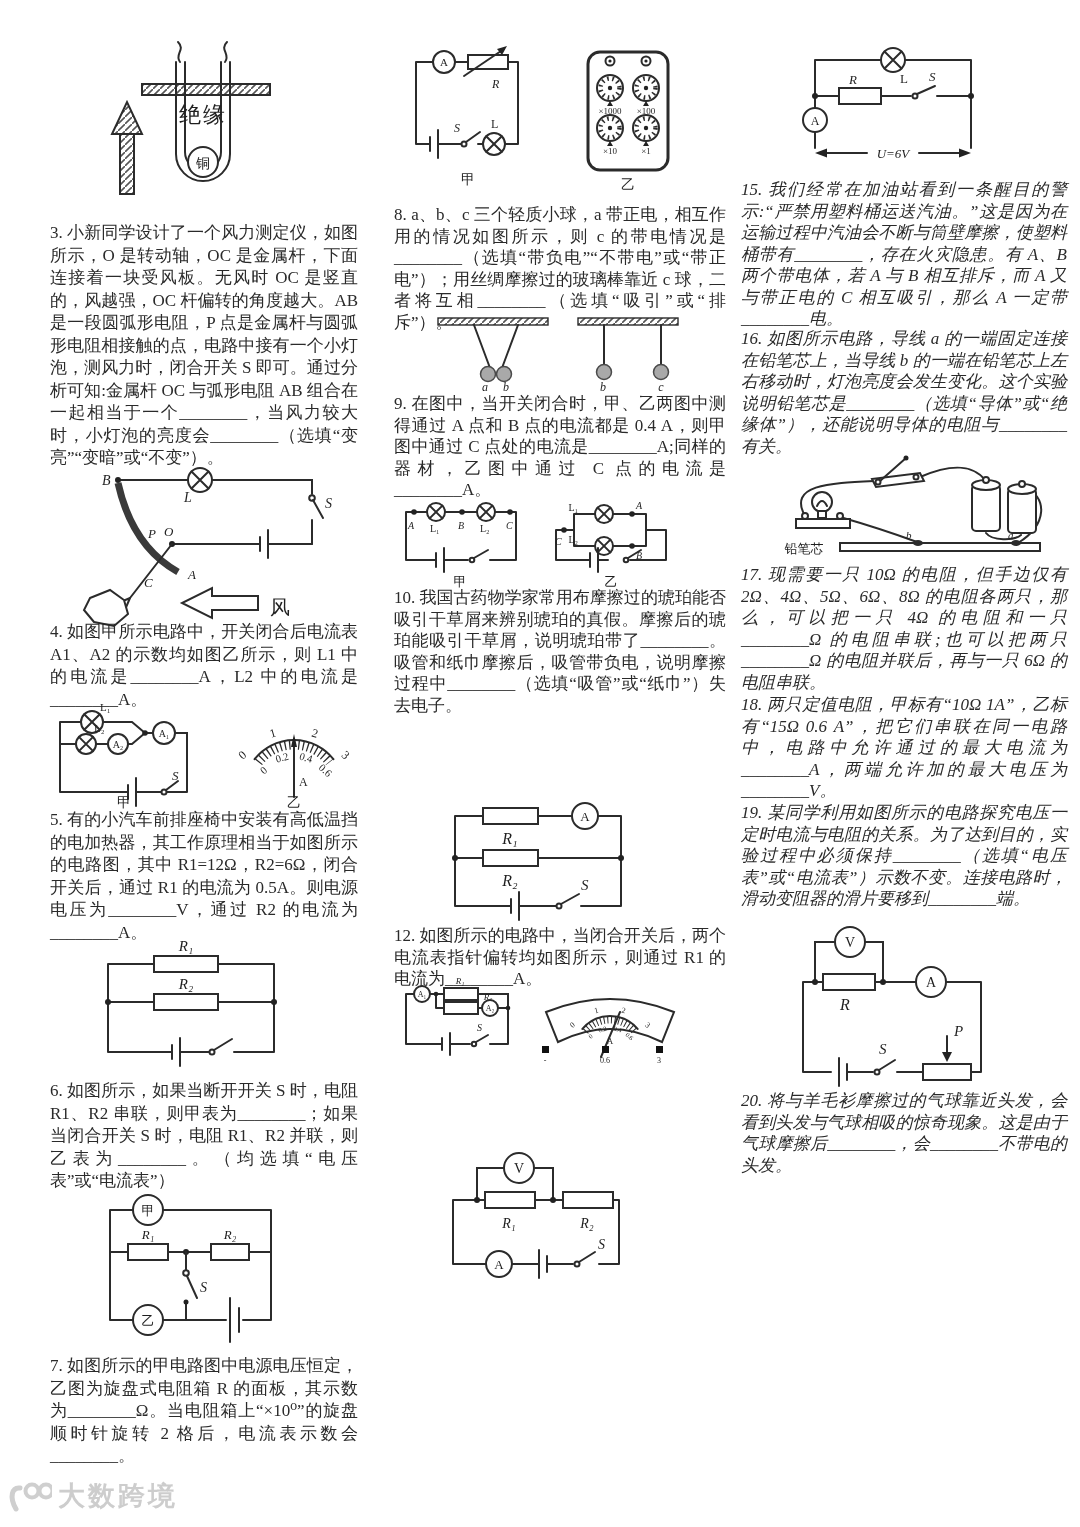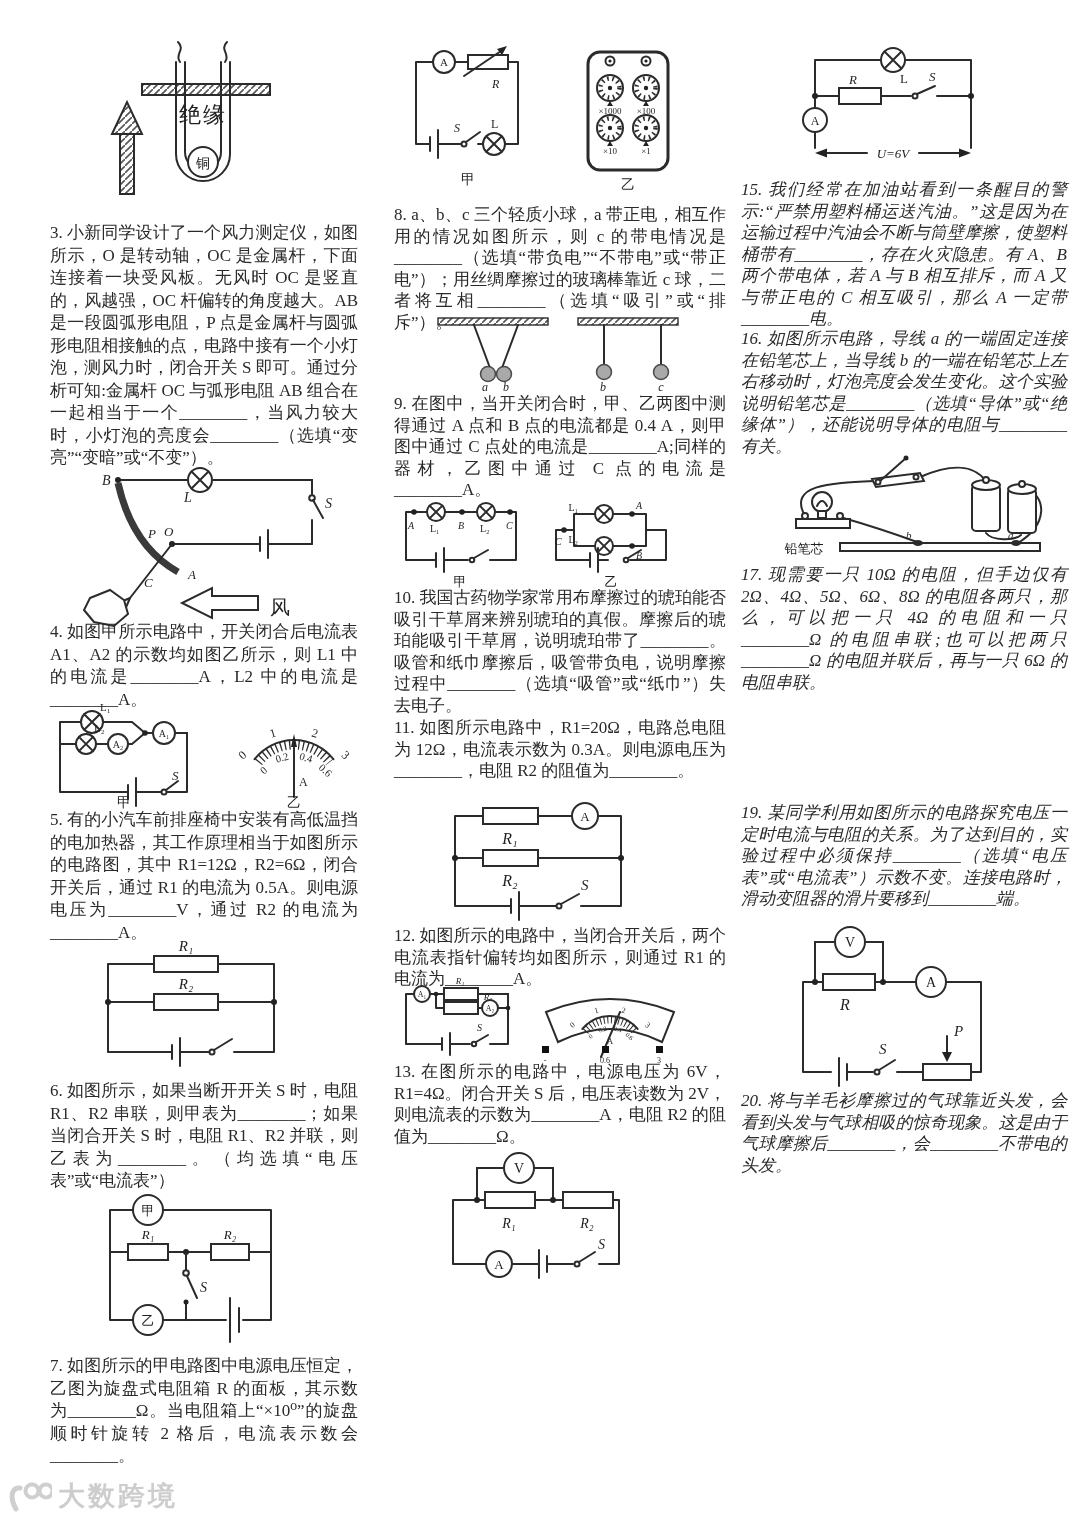--- a/index.html
+++ b/index.html
@@ -253,21 +253,20 @@
   <text x="180" y="45" font-size="10" text-anchor="end">L₂</text>
   <text class="it" x="238" y="61" font-size="10">B</text>
   <path class="w" d="M200,50 V74"></path>
       <path class="w" stroke-width="4.5" d="M192,55 V69"></path>
   <circle class="comp" cx="228" cy="62" r="2.3"></circle>
       <path class="w" d="M230,60 L243,52"></path>
   <text x="213" y="88" font-size="13" text-anchor="middle">乙</text>
 </svg>
 
 <p class="q c2" style="top:587px">10. 我国古药物学家常用布摩擦过的琥珀能否吸引干草屑来辨别琥珀的真假。摩擦后的琥珀能吸引干草屑，说明琥珀带了________。吸管和纸巾摩擦后，吸管带负电，说明摩擦过程中________（选填“吸管”或“纸巾”）失去电子。</p>
-<p class="q c2" style="top:717px">11. 如图所示电路中，R1=20Ω，电路总电阻为 12Ω，电流表示数为 0.3A。则电源电压为________，电阻 R2 的阻值为________。</p>
 
 <svg class="fig" style="left:443px;top:800px" width="190" height="122" viewBox="0 0 190 122">
   <path class="w" d="M12,16 V106 M178,16 V106 M12,16 H40 M95,16 H129 M155,16 H178 M12,58 H40 M95,58 H178 M12,106 H68 M76,106 H113 M138,106 H178"></path>
   <rect class="comp" x="40" y="8" width="55" height="16"></rect>
   <rect class="comp" x="40" y="50" width="55" height="16"></rect>
   <circle class="comp" cx="142" cy="16" r="13"></circle>
   <text x="142" y="21" font-size="13" text-anchor="middle">A</text>
   <text class="it" x="67" y="44" font-size="16" text-anchor="middle">R₁</text>
   <text class="it" x="67" y="86" font-size="16" text-anchor="middle">R₂</text>
   <circle class="dot" cx="12" cy="58" r="3"></circle>
@@ -312,21 +311,20 @@
   <text x="212" y="58" font-size="9" text-anchor="middle">A</text>
   <path class="w" stroke-width="1.5" d="M203,71 L222,26"></path>
   <rect x="144" y="60" width="7" height="7" fill="#111"></rect>
   <rect x="204" y="60" width="7" height="7" fill="#111"></rect>
   <rect x="258" y="60" width="7" height="7" fill="#111"></rect>
   <text x="147" y="77" font-size="8" text-anchor="middle">-</text>
   <text x="207" y="77" font-size="8" text-anchor="middle">0.6</text>
   <text x="261" y="77" font-size="8" text-anchor="middle">3</text>
 </svg>
 
-<p class="q c2" style="top:1061px">13. 在图所示的电路中，电源电压为 6V，R1=4Ω。闭合开关 S 后，电压表读数为 2V，则电流表的示数为________A，电阻 R2 的阻值为________Ω。</p>
 
 <svg class="fig" style="left:443px;top:1148px" width="185" height="138" viewBox="0 0 185 138">
   <circle class="comp" cx="76" cy="20" r="15"></circle>
   <text x="76" y="25" font-size="14" text-anchor="middle">V</text>
   <path class="w" d="M61,20 H34 V52 M91,20 H110 V52"></path>
   <path class="w" d="M10,52 V116 M10,52 H42 M92,52 H120 M170,52 H176 M176,52 V116 M10,116 H43 M69,116 H96 M104,116 H130 M156,116 H176"></path>
   <circle class="dot" cx="34" cy="52" r="3"></circle>
       <circle class="dot" cx="110" cy="52" r="3"></circle>
   <rect class="comp" x="42" y="44" width="50" height="16"></rect>
   <rect class="comp" x="120" y="44" width="50" height="16"></rect>
@@ -390,20 +388,21 @@
       <circle class="comp" cx="254" cy="29" r="3"></circle>
   <rect class="comp" x="72" y="88" width="200" height="8"></rect>
   <ellipse cx="150" cy="88" rx="5" ry="3" fill="#2b2b2b"></ellipse>
   <ellipse cx="248" cy="88" rx="5" ry="3" fill="#2b2b2b"></ellipse>
   <text x="36" y="98" font-size="13" text-anchor="middle">铅笔芯</text>
   <text class="it" x="138" y="84" font-size="11">b</text>
   <text class="it" x="240" y="84" font-size="11">a</text>
 </svg>
 
 <p class="q c3" style="top:564px">17. 现需要一只 10Ω 的电阻，但手边仅有 2Ω、4Ω、5Ω、6Ω、8Ω 的电阻各两只，那么，可以把一只 4Ω 的电阻和一只________Ω 的电阻串联;也可以把两只________Ω 的电阻并联后，再与一只 6Ω 的电阻串联。</p>
+<p class="q c3" style="top:694px">18. 两只定值电阻，甲标有“10Ω 1A”，乙标有“15Ω 0.6 A”，把它们串联在同一电路中，电路中允许通过的最大电流为________A，两端允许加的最大电压为________V。</p>
 <p class="q c3" style="top:802px">19. 某同学利用如图所示的电路探究电压一定时电流与电阻的关系。为了达到目的，实验过程中必须保持________（选填“电压表”或“电流表”）示数不变。连接电路时，滑动变阻器的滑片要移到________端。</p>
 
 <svg class="fig" style="left:793px;top:924px" width="200" height="162" viewBox="0 0 200 162">
   <circle class="comp" cx="57" cy="18" r="15"></circle>
   <text x="57" y="23" font-size="14" text-anchor="middle">V</text>
   <path class="w" d="M42,18 H22 V58 M72,18 H90 V58"></path>
   <path class="w" d="M10,58 V148 M10,58 H30 M82,58 H124 M153,58 H188 M188,58 V148 M10,148 H38 M54,148 H80 M104,148 H130 M178,148 H188"></path>
   <circle class="dot" cx="22" cy="58" r="3"></circle>
       <circle class="dot" cx="90" cy="58" r="3"></circle>
   <rect class="comp" x="30" y="50" width="52" height="16"></rect>

